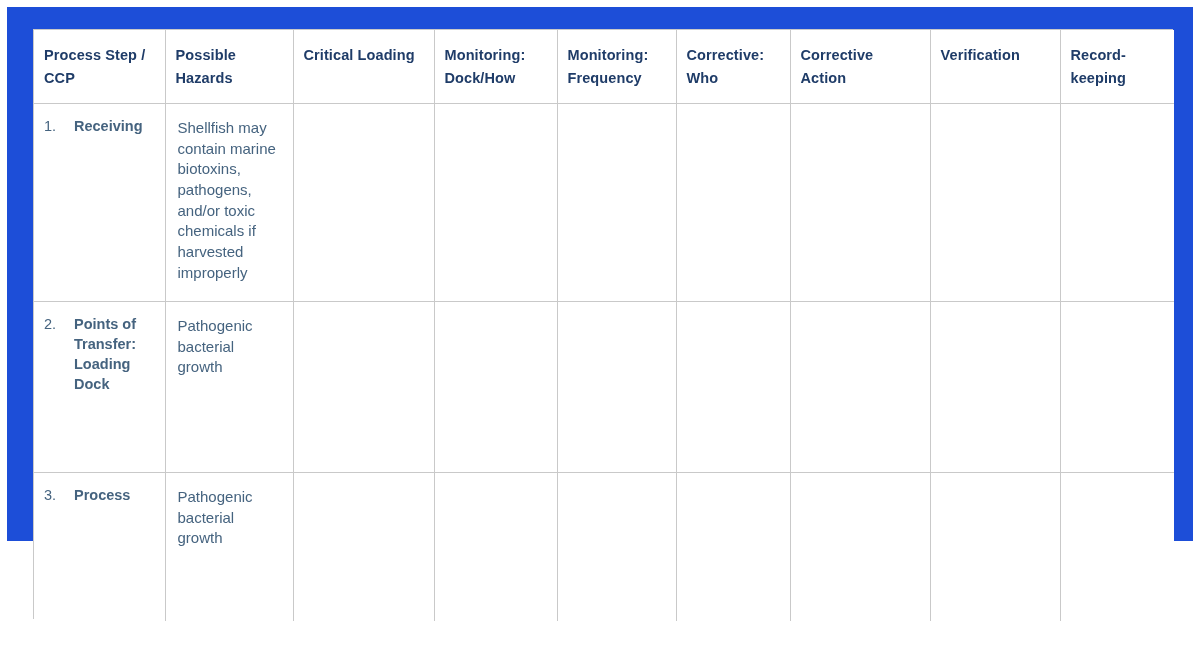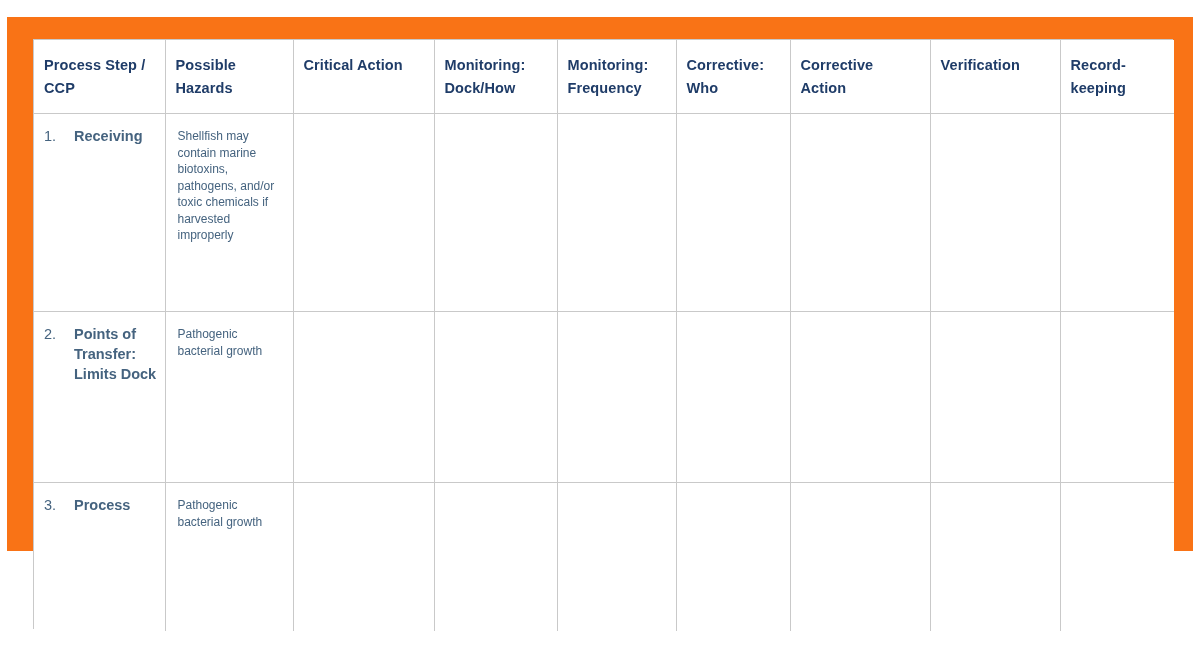--- a/index.html
+++ b/index.html
@@ -12,24 +12,24 @@
     width: 1200px;
     height: 648px;
     overflow: hidden;
     font-family: "Liberation Sans", sans-serif;
   }
 
   
   #page-frame {
     position: absolute;
     left: 7px;
-    top: 17px;
+    top: 7px;
     width: 1186px;
     height: 534px;
-    background: #f97316;
+    background: #1d4ed8;
     box-sizing: border-box;
   }
 
   
   #table-sheet {
     position: absolute;
     left: 26px;
     top: 22px;
     width: 1140px;
     height: 590px;
@@ -72,21 +72,21 @@
     font-size: 14.5px;
     font-weight: bold;
     line-height: 1.58;
     color: #1F3C68;
     letter-spacing: 0.1px;
   }
 
   
   .cell-hazard {
     padding: 14px 10px 0 12px;
-    font-size: 12px;
+    font-size: 15px;
     line-height: 1.38;
     color: #45637F;
   }
 
   
   .step-list {
     margin: 0;
     padding: 12px 6px 0 10px;
   }
   .step-row {
@@ -141,21 +141,21 @@
 
       <thead>
         <tr>
           <th>
             <div class="th-inner">Process Step / CCP</div>
           </th>
           <th>
             <div class="th-inner">Possible Hazards</div>
           </th>
           <th>
-            <div class="th-inner">Critical Action</div>
+            <div class="th-inner">Critical Loading</div>
           </th>
           <th>
             <div class="th-inner">Monitoring: Dock/How</div>
           </th>
           <th>
             <div class="th-inner">Monitoring: Frequency</div>
           </th>
           <th>
             <div class="th-inner">Corrective: Who</div>
           </th>
@@ -206,21 +206,21 @@
           <td>
             <div class="cell-hazard"></div>
           </td>
         </tr>
 
         <tr class="row-1">
           <td>
             <div class="step-list">
               <div class="step-row">
                 <span class="step-num">2.</span>
-                <span class="step-label">Points of Transfer: Limits Dock</span>
+                <span class="step-label">Points of Transfer: Loading Dock</span>
               </div>
             </div>
           </td>
           <td>
             <div class="cell-hazard">Pathogenic bacterial growth</div>
           </td>
           <td>
             <div class="cell-hazard"></div>
           </td>
           <td>

